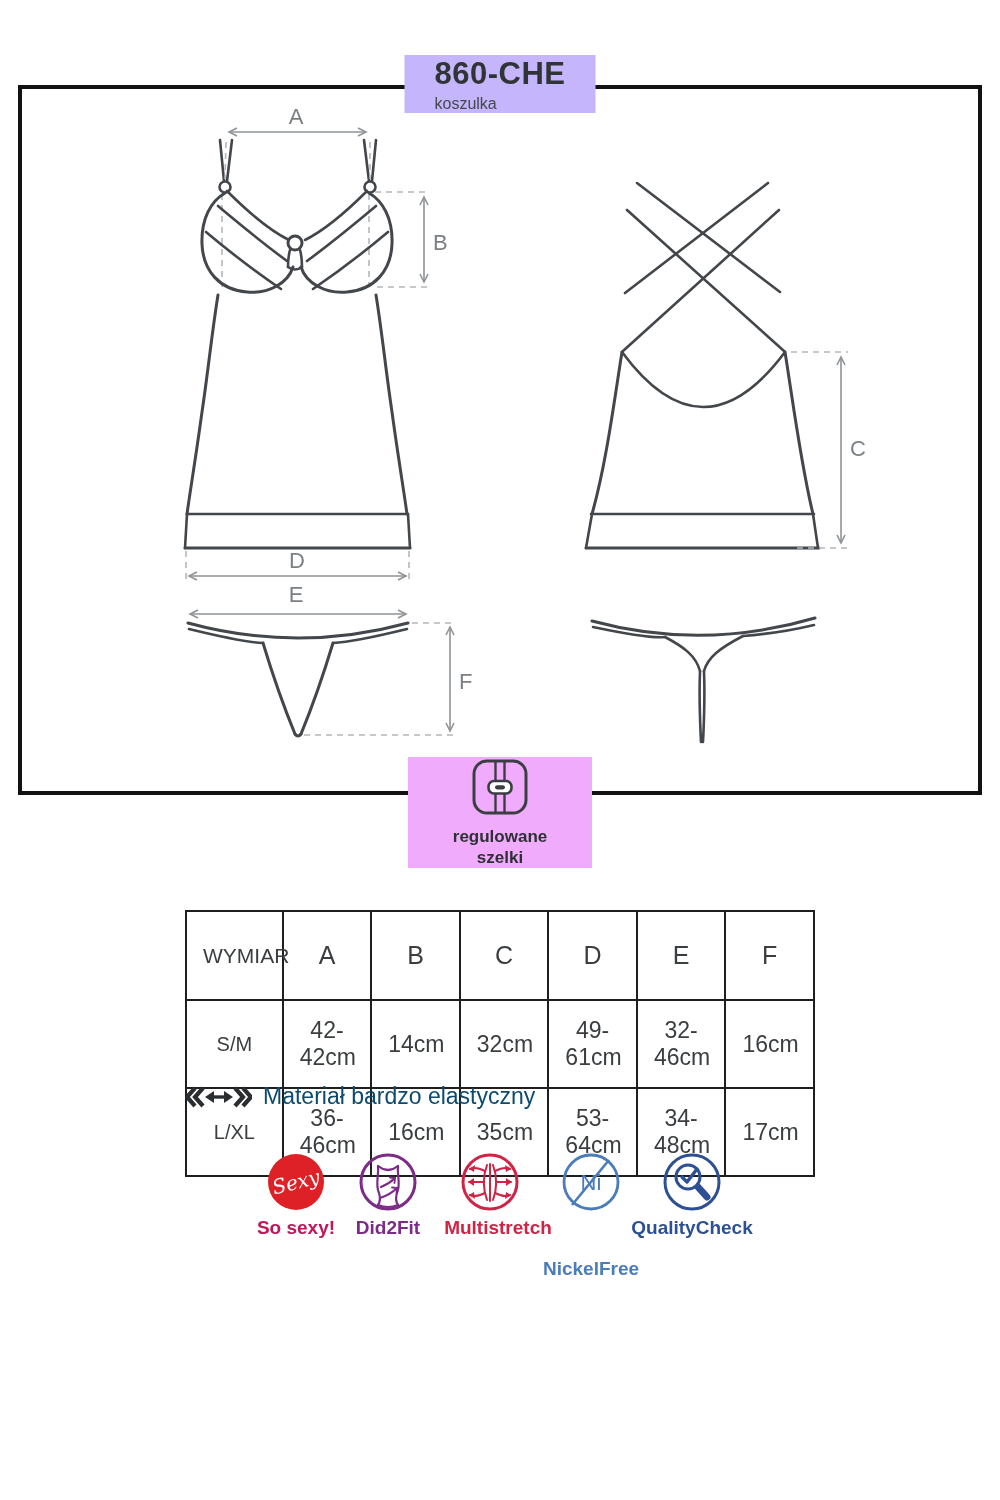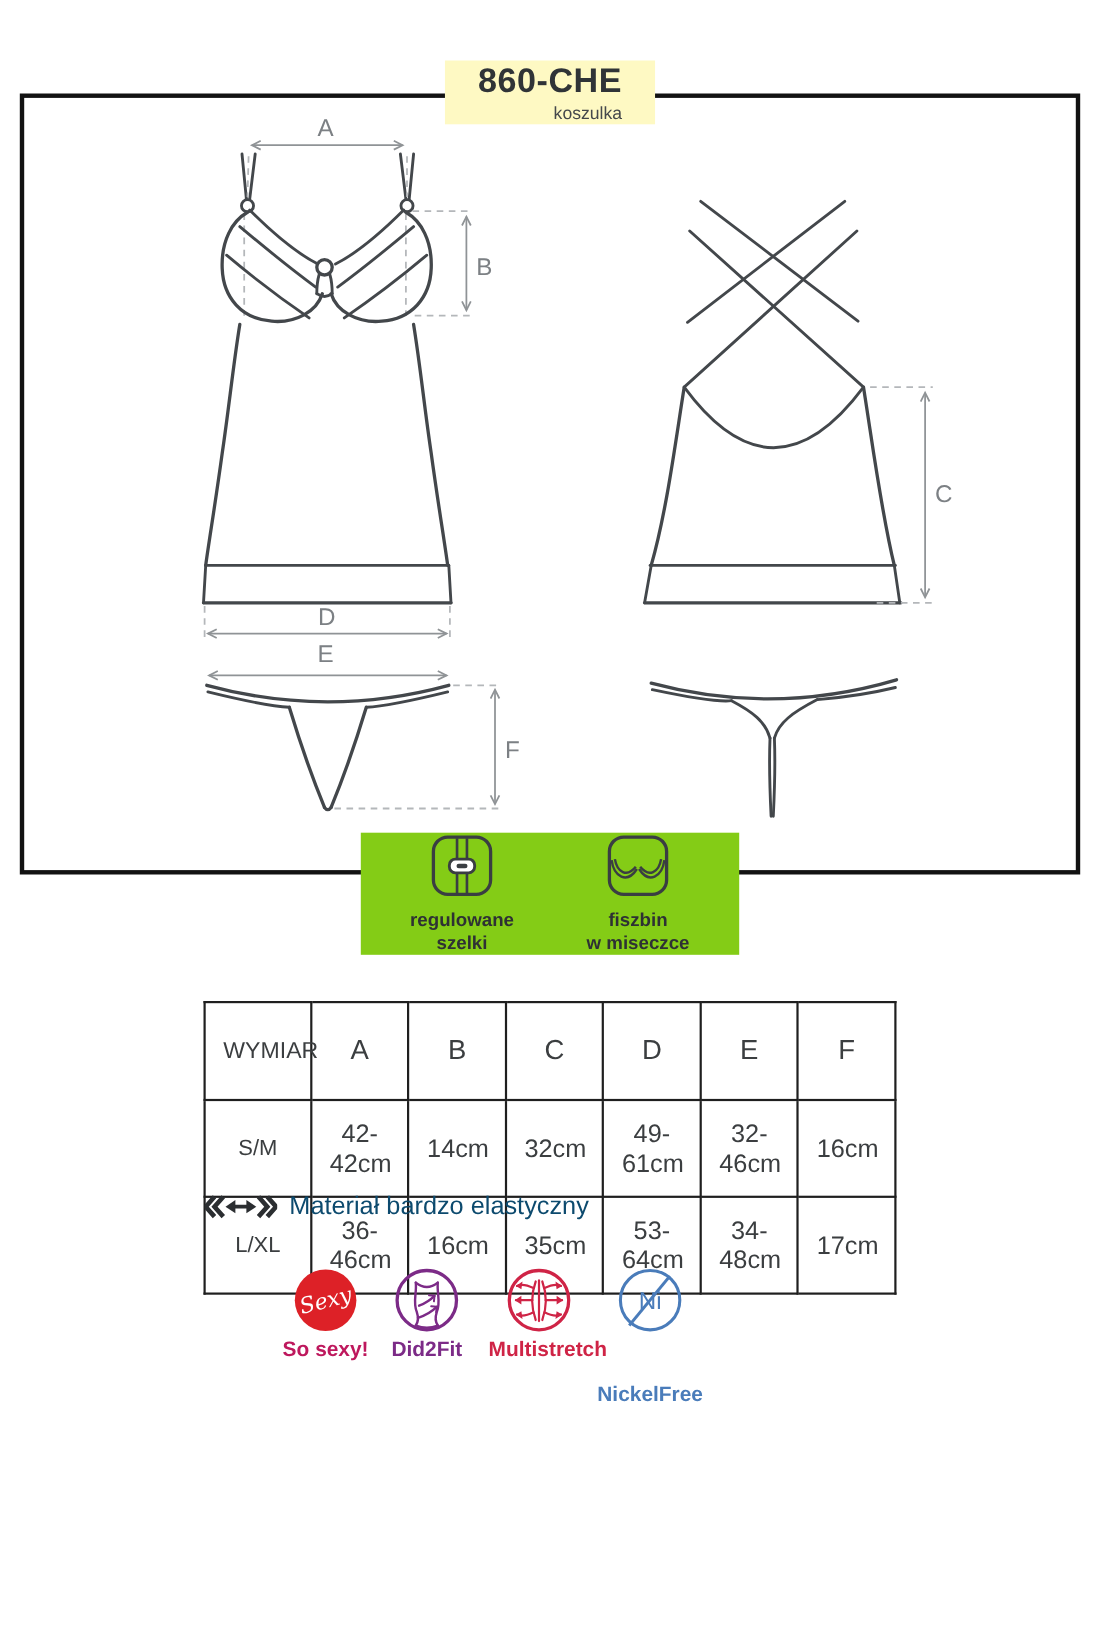--- a/index.html
+++ b/index.html
@@ -5,35 +5,35 @@
   html,body{margin:0;padding:0;background:#ffffff;}
   body{width:1000px;height:1500px;position:relative;font-family:"Liberation Sans",sans-serif;overflow:hidden;}
   .sheet{position:absolute;inset:0;background:#fff;}
 
   
   .diagram-box{position:absolute;left:18px;top:85px;width:964px;height:710px;
     border:4px solid #121212;box-sizing:border-box;z-index:0;}
 
   
   .title-block{position:absolute;left:50%;top:55px;transform:translateX(-50%);
-    background:#fef9c3;padding:0 30px;text-align:right;z-index:3;}
+    background:#c4b5fd;padding:0 30px;text-align:left;z-index:3;}
   .title{font-size:31px;font-weight:700;letter-spacing:.5px;color:#303437;line-height:38px;white-space:nowrap;}
   .subtitle{font-size:16px;color:#45484b;line-height:19px;margin-top:1px;}
 
   .diagram-svg{position:absolute;left:0;top:0;width:1000px;height:800px;z-index:1;pointer-events:none;}
   .g1{fill:none;stroke:#43474b;stroke-width:3;stroke-linecap:round;stroke-linejoin:round;}
   .g2{fill:none;stroke:#43474b;stroke-width:2.6;stroke-linecap:round;stroke-linejoin:round;}
   .ring{fill:#fff;stroke:#43474b;stroke-width:2.6;}
   .dim{fill:none;stroke:#8f9396;stroke-width:1.6;}
   .dash{fill:none;stroke:#b4b7ba;stroke-width:1.6;stroke-dasharray:6 5;}
   .dim-label{fill:#7c8084;font-size:22px;font-family:"Liberation Sans",sans-serif;}
 
   
   .features-row{position:absolute;left:50%;top:757px;transform:translateX(-50%);
-    background:#84cc16;padding:0 34px;z-index:3;display:flex;gap:44px;}
+    background:#f0abfc;padding:0 34px;z-index:3;display:flex;gap:44px;}
   .feature{width:116px;text-align:center;}
   .feature svg{display:block;margin:0 auto;}
   .feature-label{margin-top:9px;font-size:17px;font-weight:700;color:#2e3134;line-height:21px;}
 
   
   .size-table{position:absolute;left:185px;top:910px;width:630px;border-collapse:collapse;
     table-layout:fixed;z-index:2;color:#3b3e40;}
   .size-table th,.size-table td{border:2px solid #1f1f1f;text-align:center;vertical-align:middle;
     font-weight:400;padding:16px;}
   .size-table thead th{height:55px;font-size:25px;}
@@ -177,33 +177,20 @@
       <svg width="60" height="60" viewBox="0 0 60 60">
         <rect x="4" y="4" width="52" height="52" rx="13" fill="none" stroke="#3a3e42" stroke-width="3"></rect>
         <line x1="25.5" y1="5" x2="25.5" y2="55" stroke="#3a3e42" stroke-width="2.4"></line>
         <line x1="34.5" y1="5" x2="34.5" y2="55" stroke="#3a3e42" stroke-width="2.4"></line>
         <rect x="18.5" y="24" width="23" height="12.5" rx="5.5" fill="#fff" stroke="#3a3e42" stroke-width="2.6"></rect>
         <rect x="25" y="28.2" width="10" height="4.2" rx="2.1" fill="#3a3e42"></rect>
       </svg>
       <div class="feature-label">
         <div>regulowane</div>
         <div>szelki</div>
-      </div>
-    </div>
-    <div class="feature">
-      <svg width="60" height="60" viewBox="0 0 60 60">
-        <rect x="4" y="4" width="52" height="52" rx="13" fill="none" stroke="#3a3e42" stroke-width="3"></rect>
-        <path d="M6,25 C8,40 20,47 29,33" fill="none" stroke="#3a3e42" stroke-width="2.2"></path>
-        <path d="M9,24 C11,36 20,41 28,31" fill="none" stroke="#3a3e42" stroke-width="2.2"></path>
-        <path d="M54,25 C52,40 40,47 31,33" fill="none" stroke="#3a3e42" stroke-width="2.2"></path>
-        <path d="M51,24 C49,36 40,41 32,31" fill="none" stroke="#3a3e42" stroke-width="2.2"></path>
-      </svg>
-      <div class="feature-label">
-        <div>fiszbin</div>
-        <div>w miseczce</div>
       </div>
     </div>
   </div>
 
   <table class="size-table">
     <colgroup>
         <col class="c0">
         <col class="cx">
         <col class="cx">
         <col class="cx">
@@ -310,14 +297,23 @@
 
   <div class="badge badge-nickel">
     <svg width="64" height="62" viewBox="0 0 64 62">
       <circle cx="32" cy="30" r="27" fill="none" stroke="#4a7cba" stroke-width="2.8"></circle>
       <text x="32" y="38" text-anchor="middle" font-size="22" fill="#4a7cba" font-family="Liberation Sans, sans-serif">Ni</text>
       <line x1="50" y1="8" x2="13" y2="53" stroke="#4a7cba" stroke-width="2.6"></line>
     </svg>
     <div class="badge-label">NickelFree</div>
   </div>
 
+  <div class="badge badge-quality">
+    <svg width="64" height="62" viewBox="0 0 64 62">
+      <circle cx="32" cy="30" r="27" fill="none" stroke="#2d5095" stroke-width="3"></circle>
+      <circle cx="28" cy="25" r="12" fill="none" stroke="#2d5095" stroke-width="3"></circle>
+      <path d="M22,25 L27,30 L37,17" fill="none" stroke="#2d5095" stroke-width="3.4" stroke-linecap="round" stroke-linejoin="round"></path>
+      <line x1="38" y1="35" x2="47" y2="45" stroke="#2d5095" stroke-width="7" stroke-linecap="round"></line>
+    </svg>
+    <div class="badge-label">QualityCheck</div>
+  </div>
 
 </div>
 
 </body></html>

